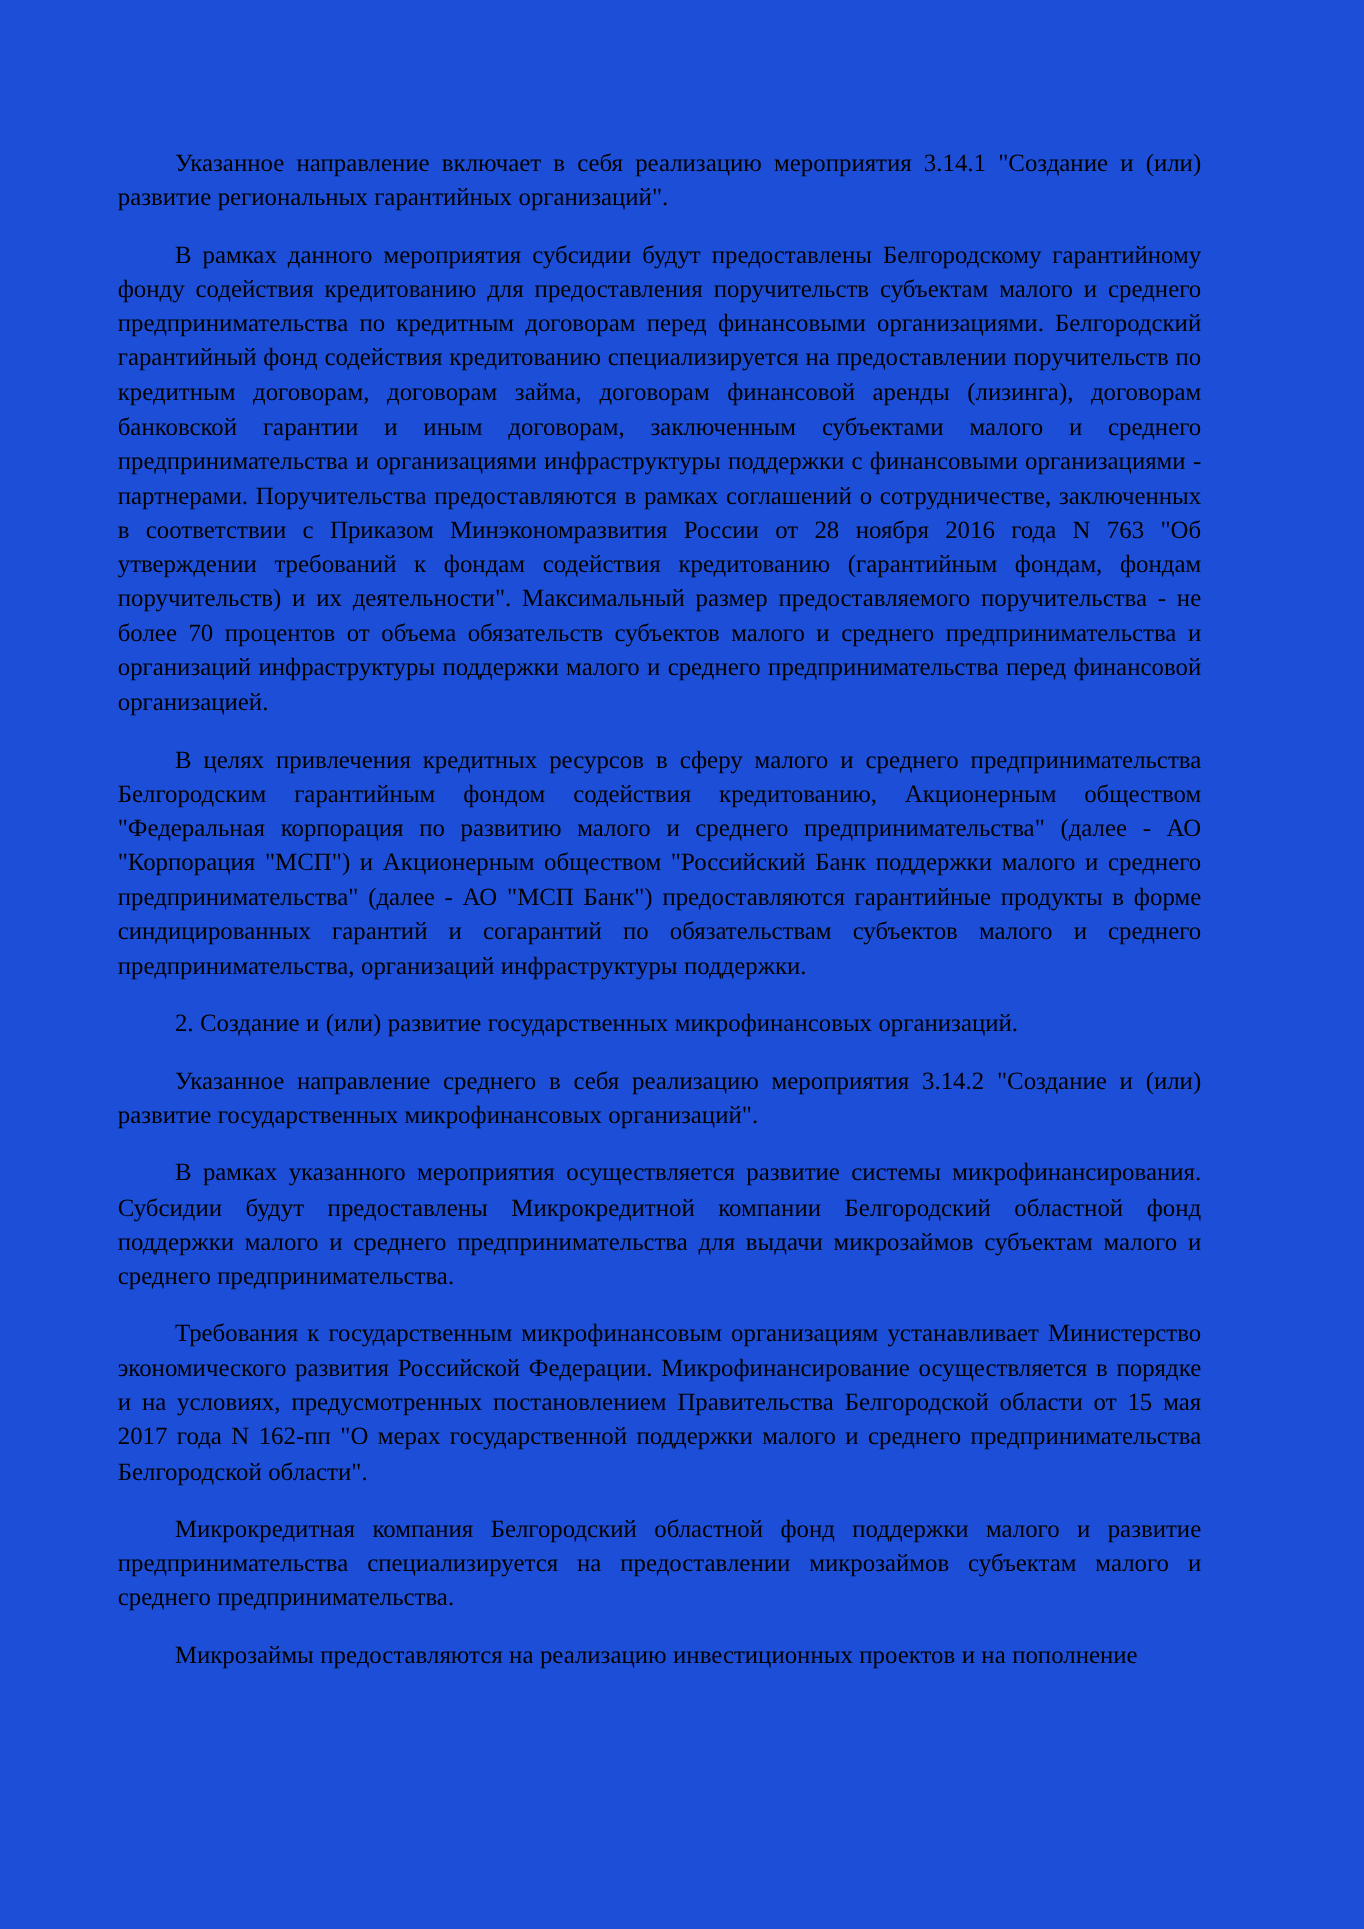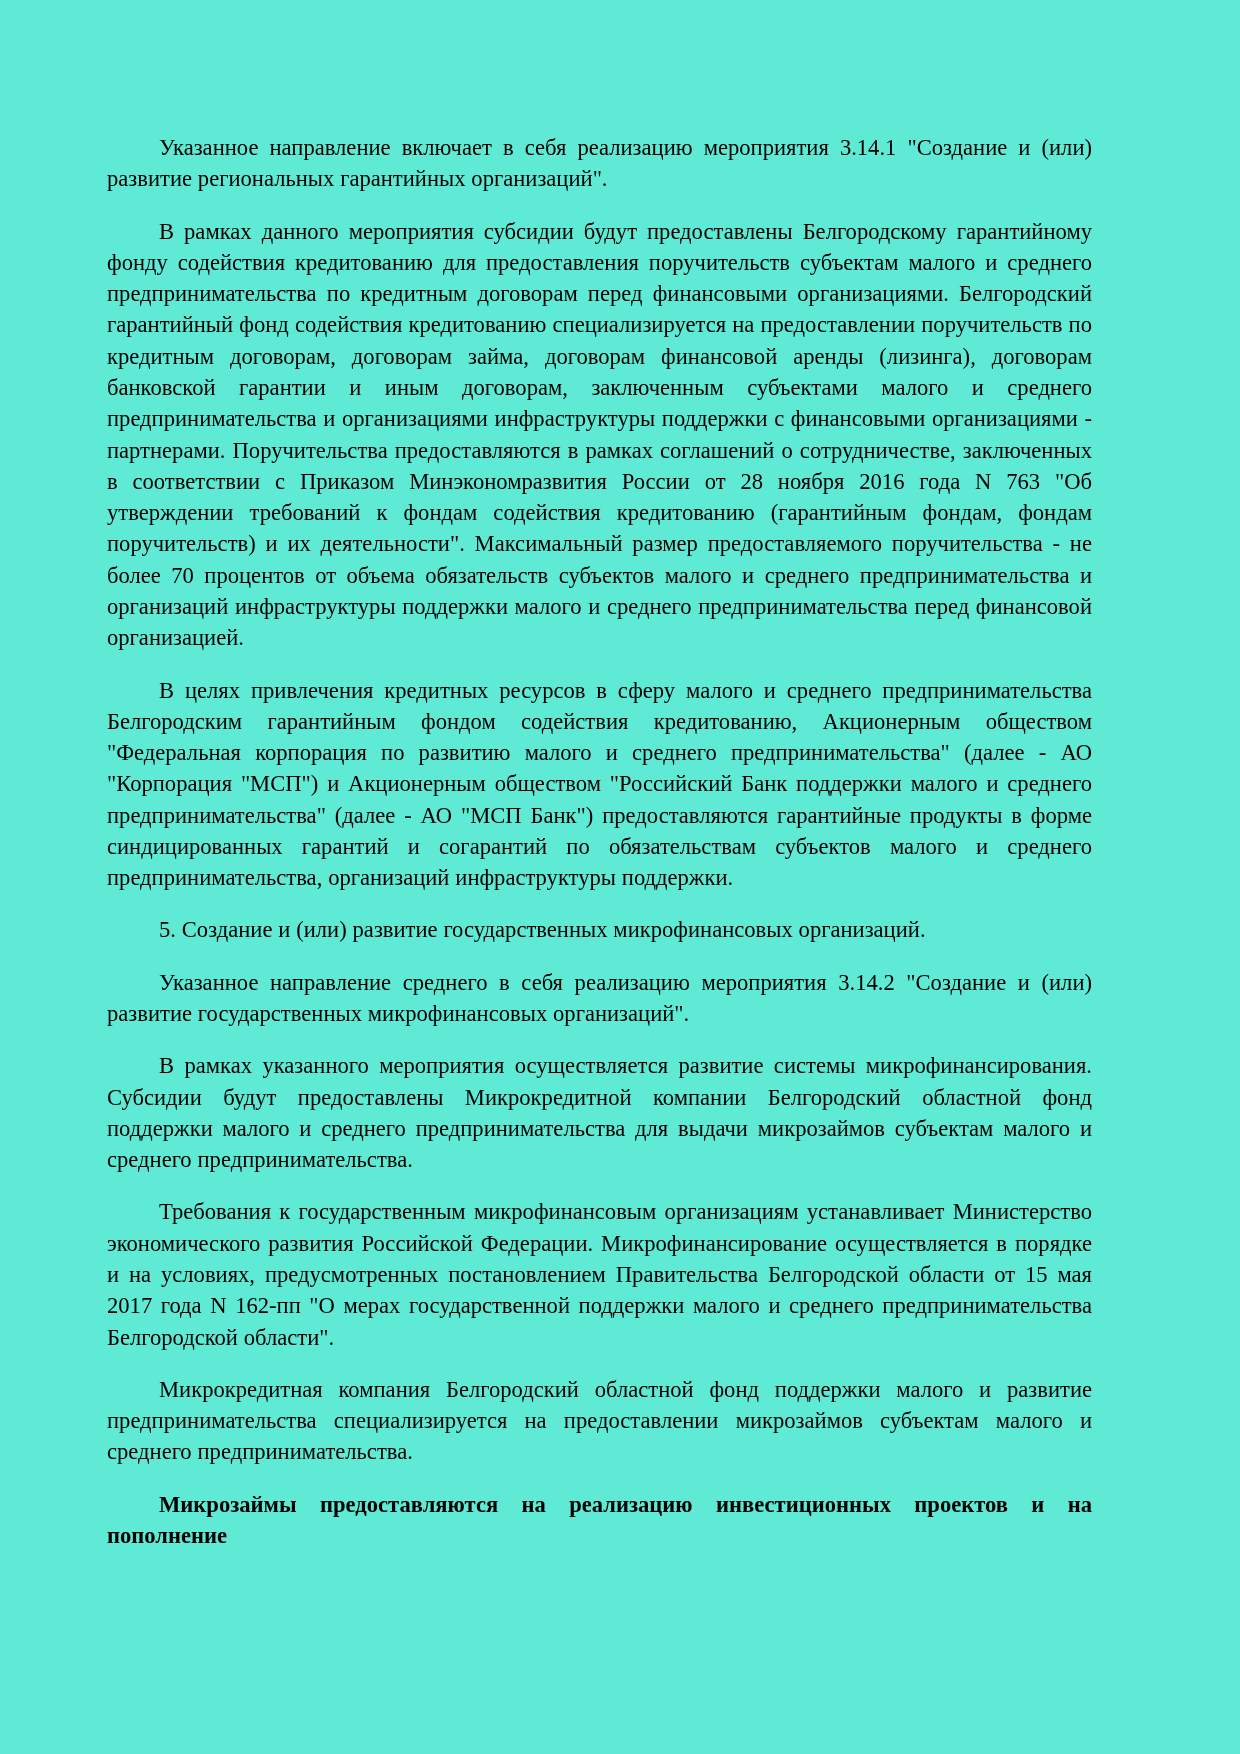--- a/index.html
+++ b/index.html
@@ -13,57 +13,56 @@
     font-family: "Liberation Serif", "DejaVu Serif", serif;
     color: #000000;
     -webkit-font-smoothing: antialiased;
   }
   .page {
     position: relative;
     width: 1240px;
     height: 1754px;
     box-sizing: border-box;
     padding: 132px 148px 88px 107px;
-    background: #5eead4;
+    background: #1d4ed8;
   }
   .doc-body {
     width: 985px;
   }
   p.para {
     margin: 0 0 21px 0;
     text-align: justify;
     text-justify: inter-word;
     font-size: 22.6px;
     line-height: 1.385;
     text-indent: 52px;
     hyphens: none;
     word-spacing: 0.2px;
   }
   p.para.last {
     margin-bottom: 0;
-    font-weight: bold;
   }
   p.para.numbered {
     text-indent: 52px;
   }
 </style>
 </head>
 <body>
 
 <div class="page">
   <div class="doc-body">
 
     <p class="para">Указанное направление включает в себя реализацию мероприятия 3.14.1 "Создание и (или) развитие региональных гарантийных организаций".</p>
 
     <p class="para">В рамках данного мероприятия субсидии будут предоставлены Белгородскому гарантийному фонду содействия кредитованию для предоставления поручительств субъектам малого и среднего предпринимательства по кредитным договорам перед финансовыми организациями. Белгородский гарантийный фонд содействия кредитованию специализируется на предоставлении поручительств по кредитным договорам, договорам займа, договорам финансовой аренды (лизинга), договорам банковской гарантии и иным договорам, заключенным субъектами малого и среднего предпринимательства и организациями инфраструктуры поддержки с финансовыми организациями - партнерами. Поручительства предоставляются в рамках соглашений о сотрудничестве, заключенных в соответствии с Приказом Минэкономразвития России от 28 ноября 2016 года N 763 "Об утверждении требований к фондам содействия кредитованию (гарантийным фондам, фондам поручительств) и их деятельности". Максимальный размер предоставляемого поручительства - не более 70 процентов от объема обязательств субъектов малого и среднего предпринимательства и организаций инфраструктуры поддержки малого и среднего предпринимательства перед финансовой организацией.</p>
 
     <p class="para">В целях привлечения кредитных ресурсов в сферу малого и среднего предпринимательства Белгородским гарантийным фондом содействия кредитованию, Акционерным обществом "Федеральная корпорация по развитию малого и среднего предпринимательства" (далее - АО "Корпорация "МСП") и Акционерным обществом "Российский Банк поддержки малого и среднего предпринимательства" (далее - АО "МСП Банк") предоставляются гарантийные продукты в форме синдицированных гарантий и согарантий по обязательствам субъектов малого и среднего предпринимательства, организаций инфраструктуры поддержки.</p>
 
 
-    <p class="para numbered">5. Создание и (или) развитие государственных микрофинансовых организаций.</p>
+    <p class="para numbered">2. Создание и (или) развитие государственных микрофинансовых организаций.</p>
 
     <p class="para">Указанное направление среднего в себя реализацию мероприятия 3.14.2 "Создание и (или) развитие государственных микрофинансовых организаций".</p>
 
     <p class="para">В рамках указанного мероприятия осуществляется развитие системы микрофинансирования. Субсидии будут предоставлены Микрокредитной компании Белгородский областной фонд поддержки малого и среднего предпринимательства для выдачи микрозаймов субъектам малого и среднего предпринимательства.</p>
 
     <p class="para">Требования к государственным микрофинансовым организациям устанавливает Министерство экономического развития Российской Федерации. Микрофинансирование осуществляется в порядке и на условиях, предусмотренных постановлением Правительства Белгородской области от 15 мая 2017 года N 162-пп "О мерах государственной поддержки малого и среднего предпринимательства Белгородской области".</p>
 
     <p class="para">Микрокредитная компания Белгородский областной фонд поддержки малого и развитие предпринимательства специализируется на предоставлении микрозаймов субъектам малого и среднего предпринимательства.</p>
 
     <p class="para last">Микрозаймы предоставляются на реализацию инвестиционных проектов и на пополнение</p>

